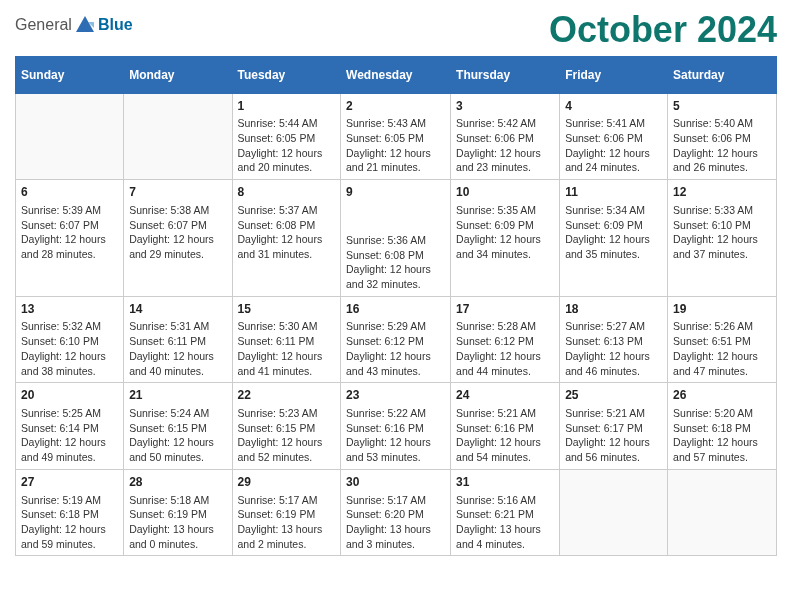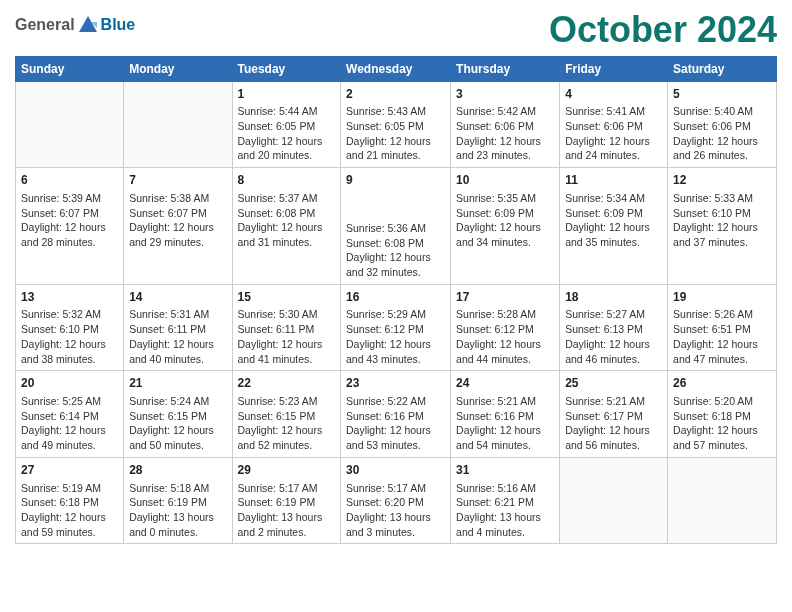--- a/index.html
+++ b/index.html
@@ -16,21 +16,21 @@
       align-items: flex-start;
       margin-bottom: 4px;
     }
     .logo {
       display: flex;
       align-items: center;
       margin-top: 4px;
     }
     .logo-text-general {
       font-size: 16px;
-      font-weight: bold;
+      font-weight: normal;
       color: #555;
     }
     .logo-text-blue {
       font-size: 16px;
       font-weight: bold;
       color: #0369a1;
     }
     .logo-icon {
       width: 22px;
       height: 22px;
@@ -54,21 +54,21 @@
     .calendar-table {
       width: 100%;
       border-collapse: collapse;
       margin-top: 6px;
       font-size: 11px;
     }
     .calendar-table th {
       background-color: #2e6db4;
       color: #fff;
       text-align: left;
-      padding: 5px 5px;
+      padding: 11px 5px;
       font-size: 12px;
       border: 1px solid #2e6db4;
     }
     .calendar-table td {
       border: 1px solid #ccc;
       vertical-align: top;
       padding: 4px 5px;
       width: 113px;
       min-height: 80px;
       height: 80px;

